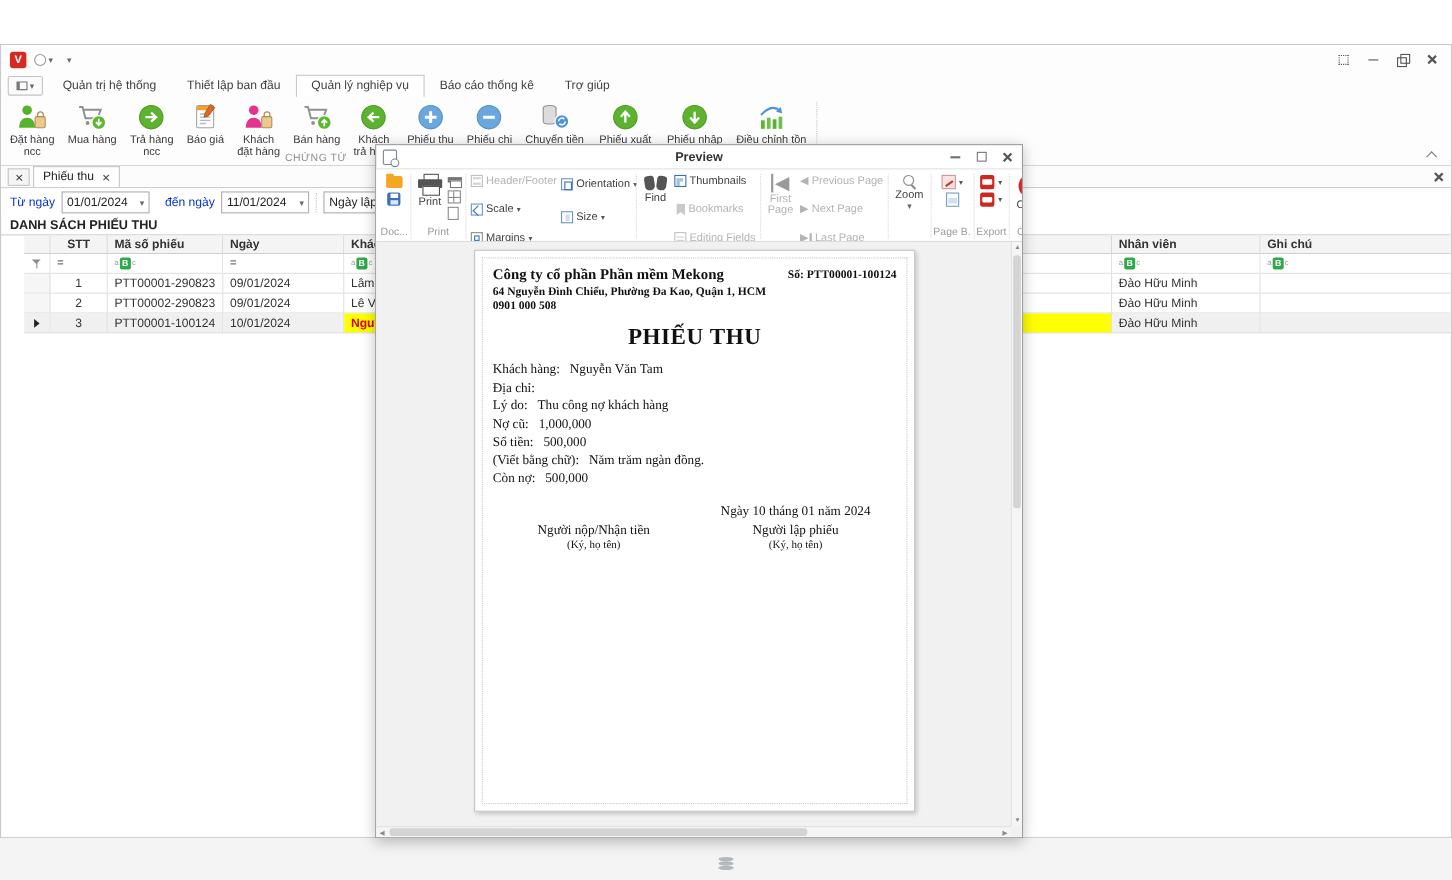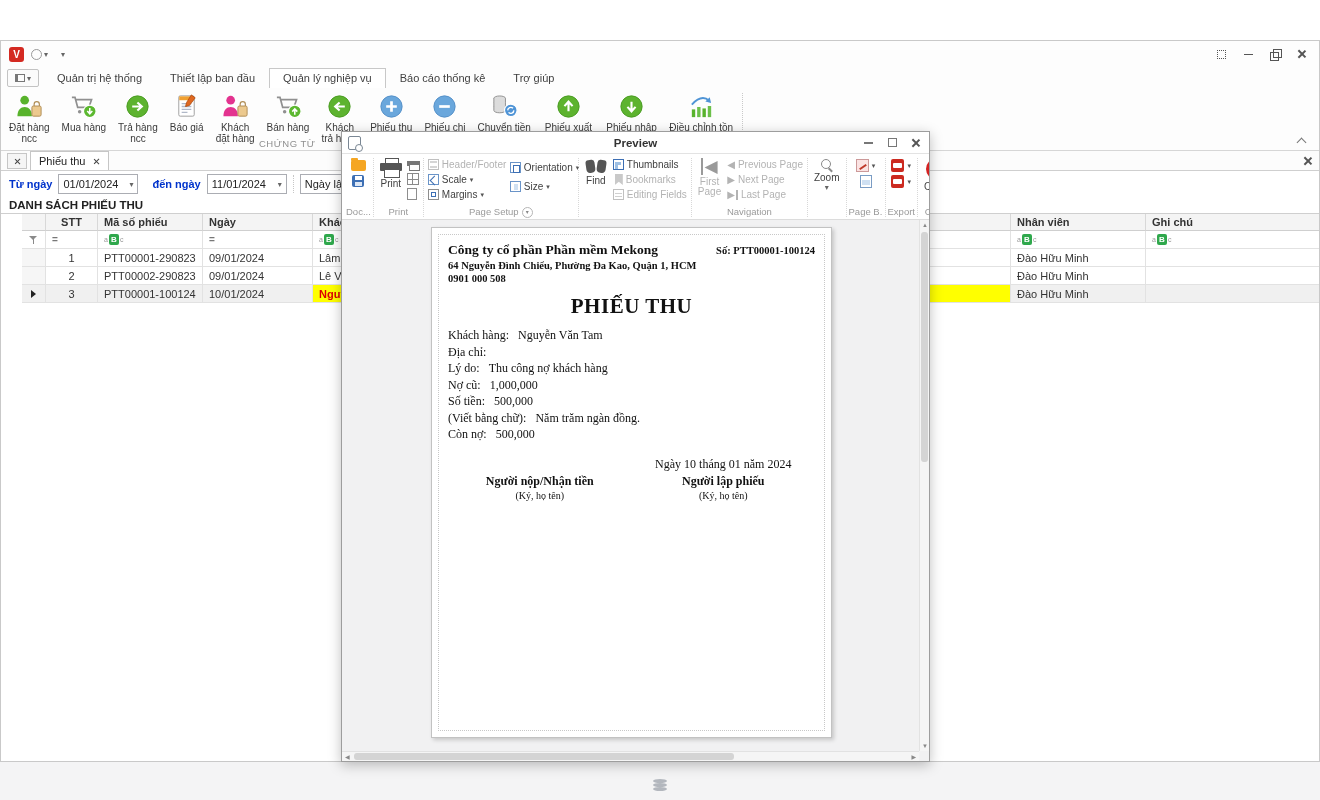--- a/index.html
+++ b/index.html
@@ -48,21 +48,21 @@
   
   .tabstrip { height:20px; display:flex; align-items:flex-end; background:#fcfcfc; border-bottom:1px solid #cfcfcf; padding:0 4px; position:relative; }
   .ts-close { width:20px; height:16px; border:1px solid #c6c6c6; background:#f5f5f5; margin:0 3px 1px 2px; display:flex; align-items:center; justify-content:center; }
   .ts-close .xico, .doc-tab .xico { width:7px; height:7px; }
   .ts-close .xico::before,.ts-close .xico::after,.doc-tab .xico::before,.doc-tab .xico::after { left:3px; height:7px; width:1.4px; background:#444; }
   .doc-tab { height:19px; background:#fff; border:1px solid #c6c6c6; border-bottom:none; display:flex; align-items:center; gap:8px; padding:0 8px; font-size:11px; color:#222; }
   .ts-right-close { position:absolute; right:6px; bottom:4px; }
 
   
   .filterbar { height:26px; display:flex; align-items:center; padding-left:8px; background:#fff; }
-  .flabel { color:#0033cc; font-weight:bold; font-size:11px; margin-right:6px; }
+  .flabel { color:#0033cc; font-weight:normal; font-size:11px; margin-right:6px; }
   .finput { width:80px; height:20px; border:1px solid #abadb3; background:#fff; display:flex; align-items:center; padding:0 4px; font-size:11px; color:#222; }
   .finput .dd { margin-left:auto; }
   .fsep { width:0; border-left:1px dotted #c6c6c6; height:18px; margin:0 6px; }
   .fcombo { width:86px; }
 
   .listtitle { height:16px; padding-left:8px; font-weight:bold; font-size:11.5px; color:#222; display:flex; align-items:center; }
 
   
   .grid { flex:1; position:relative; border-top:1px solid #cfcfcf; overflow:hidden;padding-left:21px; --cols:24px 52px 105px 110px 1fr 135px 173px; }
   .trow { display:grid; grid-template-columns:var(--cols); }
@@ -106,21 +106,21 @@
   
   .pv-tb { height:66px; display:flex; border-bottom:1px solid #dcdcdc; background:#fff; padding:2px 2px 0 4px; overflow:hidden; }
   .g { display:flex; flex-direction:column; }
   .gc { flex:1; display:flex; align-items:stretch; }
   .gl { text-align:center; font-size:9.5px; color:#9a9a9a; height:13px; line-height:12px; white-space:nowrap; overflow:hidden; }
   .psep { width:0; border-left:1px dotted #d8d8d8; margin:2px 2px 2px 2px; }
   .bigbtn { display:flex; flex-direction:column; align-items:center; justify-content:flex-start; padding:2px 4px; font-size:10px; color:#3f3f3f; }
   .bigbtn .blbl { margin-top:2px; text-align:center; white-space:pre-line; line-height:10px; }
   .bigbtn.dis { color:#b3b3b3; }
   .mini-col { display:flex; flex-direction:column; justify-content:flex-start; gap:3px; padding:3px 1px; }
-  .link-col { display:flex; flex-direction:column; justify-content:flex-start; gap:4px; padding:3px 2px; }
+  .link-col { display:flex; flex-direction:column; justify-content:flex-start; gap:15px; padding:3px 2px; }
   .tlink { display:flex; align-items:center; gap:3px; font-size:10px; color:#3f3f3f; white-space:nowrap; }
   .tlink.dis { color:#b3b3b3; }
   .tlink .dd { font-size:7px; color:#555; }
 
   
   .ic { display:inline-block; width:12px; height:12px; position:relative; flex:none; }
   .ic-folder { width:15px; height:11px; background:#f5a623; border-radius:2px; position:relative; margin:1px 0; }
   .ic-folder::before { content:""; position:absolute; left:0; top:-2px; width:7px; height:3px; background:#f5a623; border-radius:1px; }
   .ic-save { width:12px; height:12px; background:#3d6fb4; border-radius:2px; position:relative; }
   .ic-save::before { content:""; position:absolute; left:2.5px; top:1px; width:7px; height:4px; background:#fff; }
@@ -182,21 +182,21 @@
   .doc-company { font-weight:bold; font-size:13.5px; }
   .doc-number { position:absolute; right:0; top:3px; font-weight:bold; font-size:10.5px; }
   .doc-addr { font-weight:bold; font-size:10.5px; margin-top:2px; }
   .doc-title { text-align:center; font-weight:bold; font-size:21px; margin:10px 0 8px; letter-spacing:.5px; }
   .doc-line { line-height:16.5px; display:flex; align-items:baseline; }
   .doc-line .v { margin-left:9px; }
   .dots { flex:1; border-bottom:1.2px dotted #444; margin:0 2px 3px 6px; }
   .doc-date { margin-left:50%; width:50%; text-align:center; margin-top:14px; }
   .signs { display:flex; margin-top:2px; }
   .signs > div { width:50%; text-align:center; }
-  .sign-name { font-weight:bold; font-size:12px; }
+  .sign-name { font-weight:normal; font-size:12px; }
   .sign-sub { font-size:10px; margin-top:1px; }
 
   
   .vscroll { position:absolute; right:0; top:0; bottom:10px; width:10px; background:#f5f5f5; border-left:1px solid #e2e2e2; }
   .vscroll .arr { position:absolute; left:0; width:10px; text-align:center; font-size:6px; color:#888; }
   .vscroll .thumb { position:absolute; left:1px; top:12px; width:7px; height:230px; background:#d4d4d4; border-radius:3px; }
   .hscroll { position:absolute; left:0; right:10px; bottom:0; height:10px; background:#f5f5f5; border-top:1px solid #e2e2e2; }
   .hscroll .arr { position:absolute; top:1px; font-size:6px; color:#888; }
   .hscroll .thumb { position:absolute; left:12px; top:1px; height:7px; width:380px; background:#d4d4d4; border-radius:3px; }
   .pv-status { height:25px; border-top:1px solid #cfcfcf; background:#fafafa; display:flex; align-items:center; padding:0 6px; font-size:10.5px; color:#444; }

